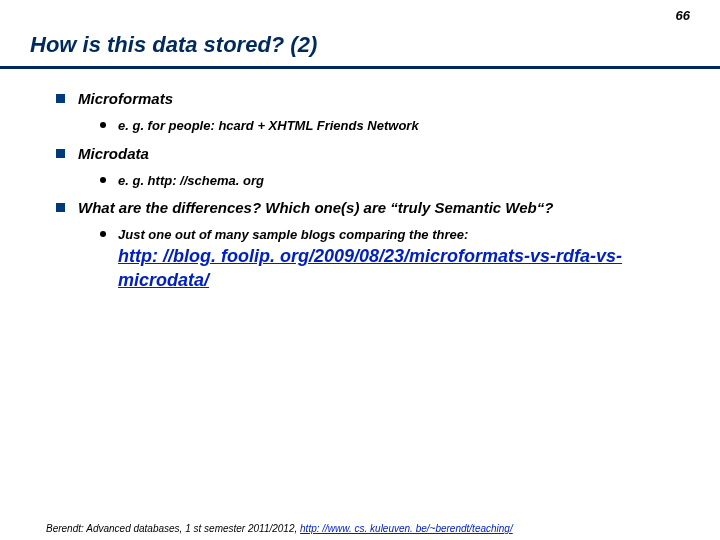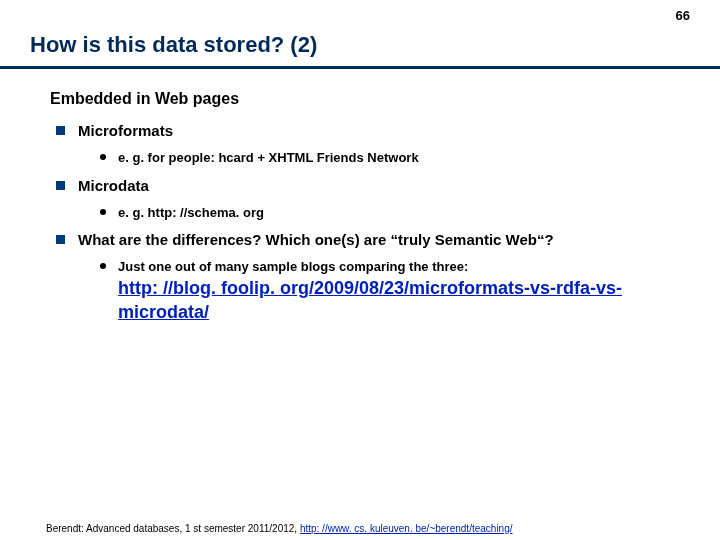--- a/index.html
+++ b/index.html
@@ -1,15 +1,15 @@
 <!DOCTYPE html>
 <html><head>
 <meta charset="utf-8">
 <style>
-  * { margin: 0; padding: 0; box-sizing: border-box; }
+  * { margin: 0; padding: 0; box-sizing: border-box; font-style: italic; }
   html, body { width: 720px; height: 540px; font-family: Arial, Helvetica, sans-serif; background: #fff; color: #000; }
   .slide { position: relative; width: 720px; height: 540px; background: #fff; }
   .page-num { position: absolute; top: 8px; right: 30px; font-size: 13px; font-weight: bold; }
   .title { position: absolute; top: 32px; left: 30px; font-size: 22px; font-weight: bold; color: #002a5c; }
   .hr { position: absolute; top: 66px; left: 0; width: 720px; height: 3px; background: #002a5c; }
   .body { position: absolute; top: 90px; left: 50px; right: 20px; }
   .section-heading { font-size: 16px; font-weight: bold; margin-bottom: 14px; }
   ul.level1 { list-style: none; padding-left: 28px; }
   ul.level1 > li { position: relative; font-size: 15px; font-weight: bold; margin-bottom: 10px; }
   ul.level1 > li::before { content: ""; position: absolute; left: -22px; top: 4px; width: 9px; height: 9px; background: #003a7a; }
@@ -23,21 +23,20 @@
 </style>
 </head>
 <body>
 
 <div class="slide">
   <div class="page-num">66</div>
   <div class="title">How is this data stored? (2)</div>
   <div class="hr"></div>
 
   <div class="body">
-    <div class="section-heading">Embedded in Web pages</div>
 
     <ul class="level1">
 
       <li class="sp">
         <span>Microformats</span>
         <ul class="level2">
           <li>
             <span>e. g. for people: hcard + XHTML Friends Network</span>
           </li>
         </ul>

